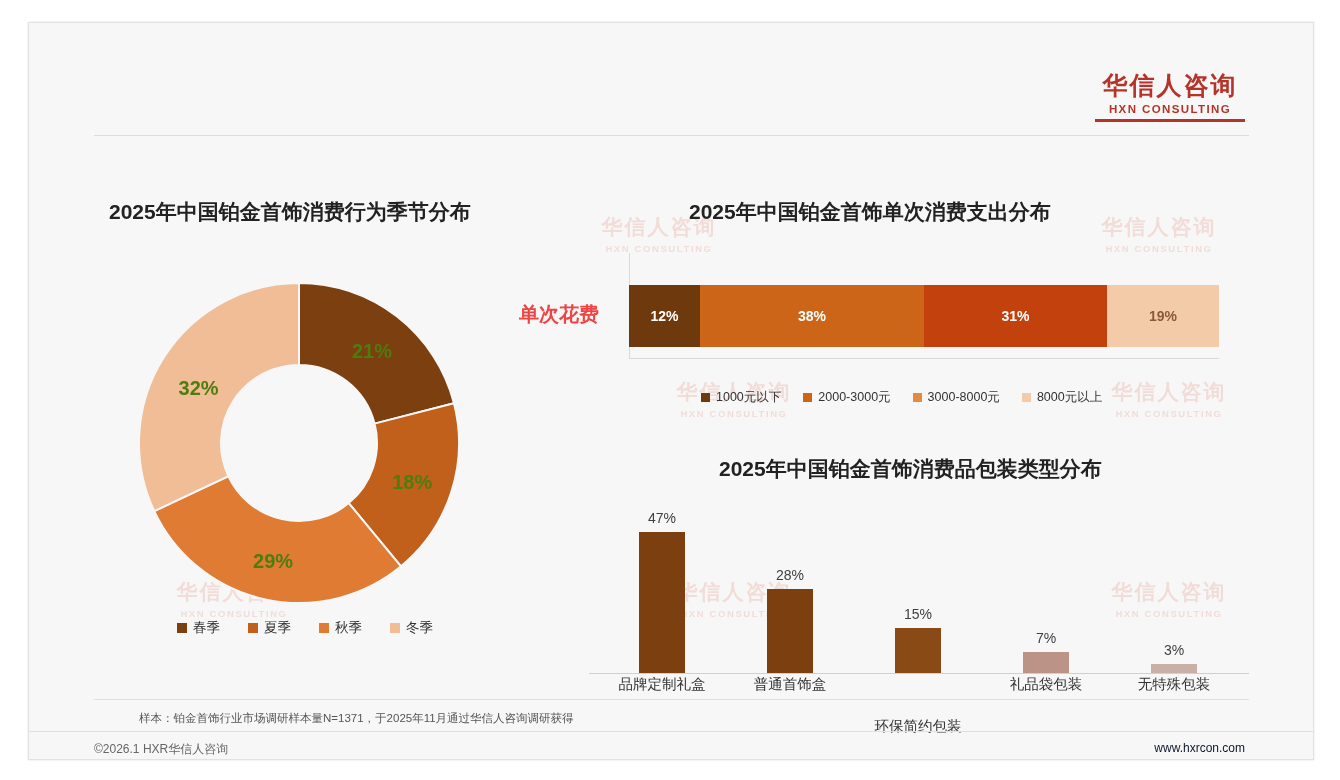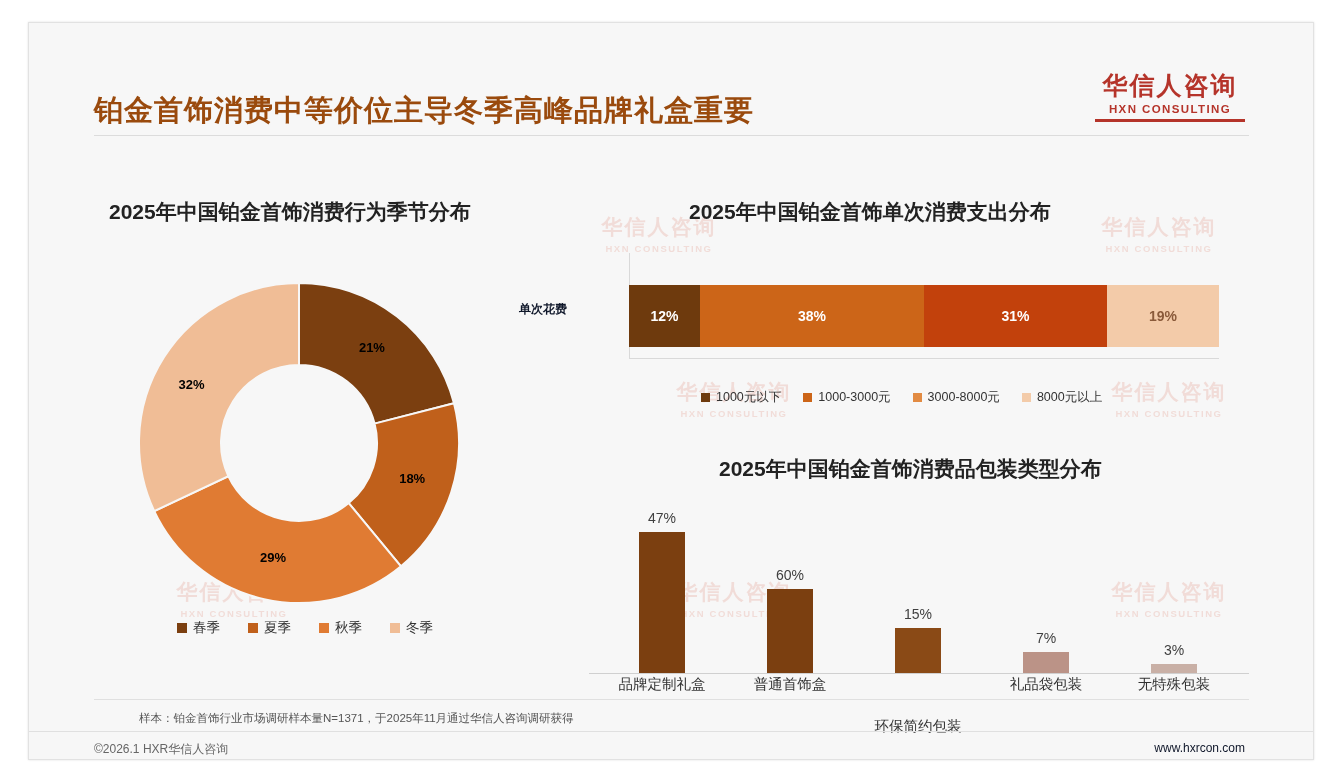--- a/index.html
+++ b/index.html
@@ -50,34 +50,34 @@
   .wm .w2{font-size:9.5px;letter-spacing:1.6px;margin-top:2px;}
 
   
   .panel-title{
     position:absolute;font-size:21px;font-weight:bold;color:#222;white-space:nowrap;
   }
 
   
   #donut-wrap{position:absolute;left:100px;top:250px;width:340px;height:340px;}
   .donut-label{
-    position:absolute;color:#000000;font-size:13px;font-weight:bold;
+    position:absolute;color:#4d7c0f;font-size:20px;font-weight:bold;
   }
   .legend{
     position:absolute;display:flex;gap:28px;align-items:center;
   }
   .legend-item{display:flex;align-items:center;gap:6px;font-size:13.5px;color:#333;}
   .sw{width:10px;height:10px;display:inline-block;}
 
   
   #stack{position:absolute;left:600px;top:262px;width:590px;height:62px;display:flex;}
   .seg{height:100%;display:flex;align-items:center;justify-content:center;
        color:#fff;font-size:14px;font-weight:bold;}
   .stack-cat{
-    position:absolute;left:490px;top:278px;font-size:12px;font-weight:bold;color:#0f172a;
+    position:absolute;left:490px;top:278px;font-size:20px;font-weight:bold;color:#ef4444;
   }
   .stack-axis{position:absolute;left:600px;top:230px;width:1px;height:105px;background:#d9d9d9;}
   .stack-base{position:absolute;left:600px;top:335px;width:590px;height:1px;background:#d9d9d9;}
 
   
   #cols{position:absolute;left:560px;top:470px;width:660px;height:180px;}
   .col{position:absolute;bottom:0;width:46px;}
   .col .bar{width:100%;position:absolute;bottom:0;}
   .col .vlab{position:absolute;width:100%;text-align:center;font-size:14px;color:#404040;}
   .col-cat{position:absolute;top:652px;width:150px;text-align:center;font-size:14.5px;color:#333;}
@@ -91,21 +91,20 @@
   .foot-rule{position:absolute;left:0;top:708px;width:100%;height:1px;background:#e0e0e0;}
   .copyright{position:absolute;left:65px;top:718px;font-size:12px;color:#666;}
   .site{position:absolute;right:68px;top:718px;font-size:12px;color:#0f172a;}
 </style>
 </head>
 <body>
 
 <div class="slide">
 
   <div class="header">
-    <div class="title">铂金首饰消费中等价位主导冬季高峰品牌礼盒重要</div>
     <div class="title-rule"></div>
     <div class="logo">
       <div class="logo-cn">华信人咨询</div>
       <div class="logo-en">HXN CONSULTING</div>
       <div class="logo-bar"></div>
     </div>
   </div>
 
   <div class="wm" style="left:530px;top:190px;width:200px;">
     <div class="w1">华信人咨询</div>
@@ -191,42 +190,42 @@
       <div class="seg" style="width: 19%; background: rgb(243, 203, 169); color: rgb(138, 90, 58);">19%</div>
     </div>
 
   <div class="legend" style="left:672px;top:366px;gap:22px;" id="stack-legend">
       <div class="legend-item" style="font-size: 12.5px;">
         <span class="sw" style="width:9px;height:9px;background:#6e3a0d"></span>
         <span>1000元以下</span>
       </div>
       <div class="legend-item" style="font-size: 12.5px;">
         <span class="sw" style="width:9px;height:9px;background:#cc6518"></span>
-        <span>1000-3000元</span>
+        <span>2000-3000元</span>
       </div>
       <div class="legend-item" style="font-size: 12.5px;">
         <span class="sw" style="width:9px;height:9px;background:#e28b43"></span>
         <span>3000-8000元</span>
       </div>
       <div class="legend-item" style="font-size: 12.5px;">
         <span class="sw" style="width:9px;height:9px;background:#f3cba9"></span>
         <span>8000元以上</span>
       </div>
     </div>
 
   <div class="panel-title" style="left:690px;top:432px;">2025年中国铂金首饰消费品包装类型分布</div>
 
   <div class="col-base"></div>
   <div id="cols">
       <div class="col" style="left: 50px; height: 150px;">
         <div class="vlab" style="bottom:147px">47%</div>
         <div class="bar" style="height:141px;background:#7b3f10"></div>
       </div>
       <div class="col" style="left: 178px; height: 150px;">
-        <div class="vlab" style="bottom:90.00000000000001px">60%</div>
+        <div class="vlab" style="bottom:90.00000000000001px">28%</div>
         <div class="bar" style="height:84.00000000000001px;background:#7b3f10"></div>
       </div>
       <div class="col" style="left: 306px; height: 150px;">
         <div class="vlab" style="bottom:51px">15%</div>
         <div class="bar" style="height:45px;background:#8a4a16"></div>
       </div>
       <div class="col" style="left: 434px; height: 150px;">
         <div class="vlab" style="bottom:27.000000000000004px">7%</div>
         <div class="bar" style="height:21.000000000000004px;background:#bb9387"></div>
       </div>

